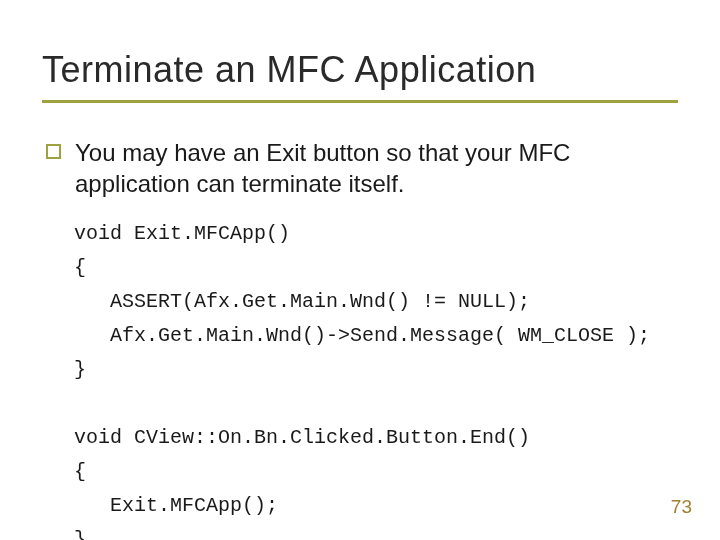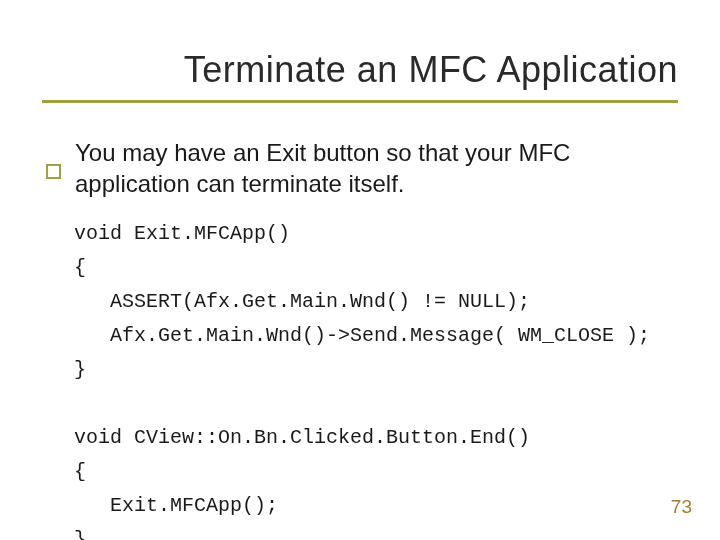--- a/index.html
+++ b/index.html
@@ -18,35 +18,34 @@
     height: 540px;
     box-sizing: border-box;
     padding: 50px 42px 0 42px;
   }
   .title {
     font-size: 36px;
     font-weight: 400;
     color: #2a2a2a;
     letter-spacing: 0.5px;
     line-height: 1.1;
-    text-align: right;
   }
   .rule {
     height: 3px;
     background: #9fa040;
     margin-top: 10px;
     width: 100%;
   }
   .body {
     margin-top: 22px;
     padding-left: 4px;
   }
   .bullet-row {
     display: flex;
-    align-items: center;
+    align-items: flex-start;
     gap: 14px;
     margin-top: 34px;
   }
   .bullet-box {
     flex: 0 0 auto;
     width: 15px;
     height: 15px;
     margin-top: 7px;
     border: 2px solid #9fa040;
     box-sizing: border-box;

